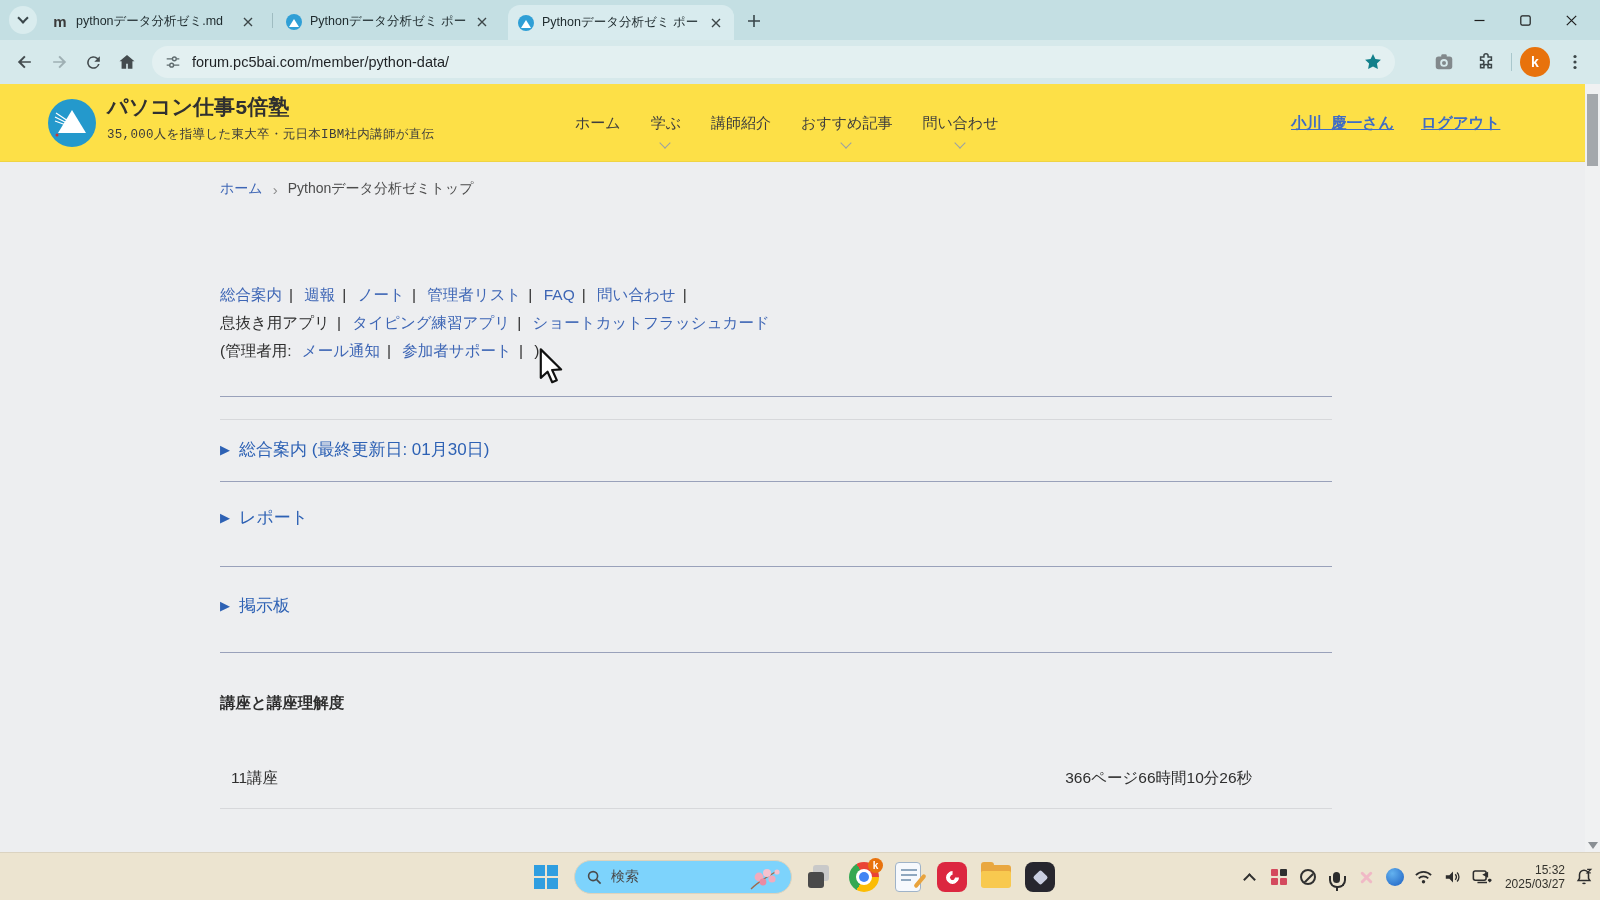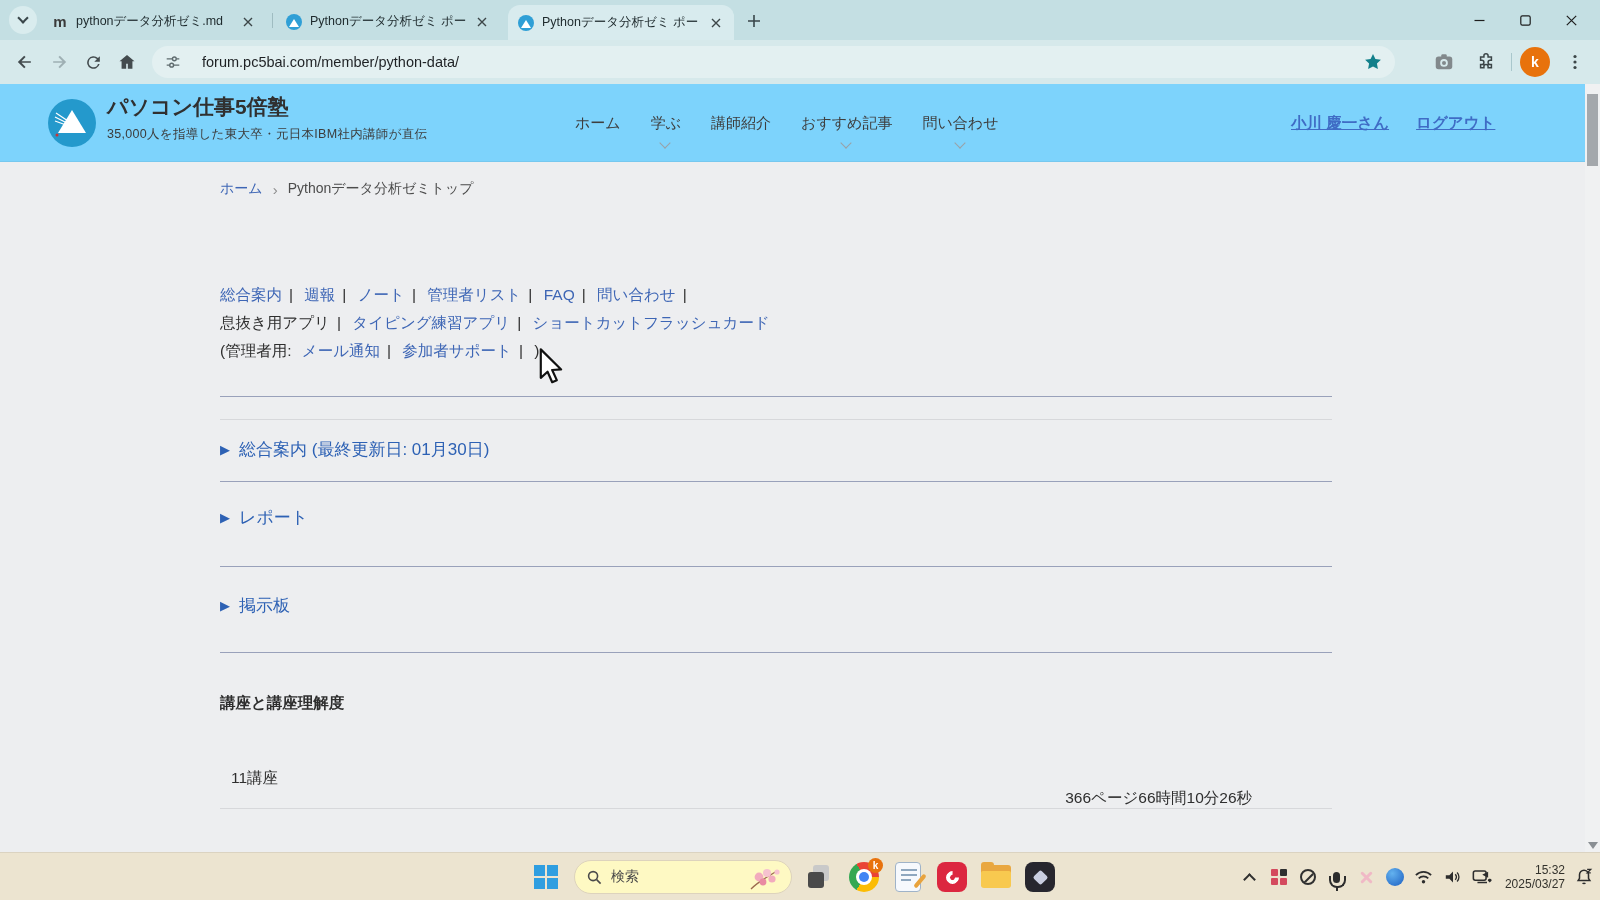--- a/index.html
+++ b/index.html
@@ -31,30 +31,30 @@
                 align-items:center; justify-content:center; }
   .win-controls { position:absolute; right:6px; top:0; height:40px; display:flex; }
   .win-btn { width:46px; height:40px; display:flex; align-items:center; justify-content:center; }
 
   
   .toolbar { position:absolute; top:40px; left:0; width:1600px; height:44px; background:#d6e9eb;
              display:flex; align-items:center; }
   .nav-btn { width:34px; height:34px; display:flex; align-items:center; justify-content:center; flex:none; }
   .omnibox { position:absolute; left:152px; top:6px; width:1243px; height:32px; border-radius:16px;
              background:#e3f0f1; display:flex; align-items:center; padding:0 12px; }
-  .url-text { font-size:14.5px; color:#1e2124; margin-left:20px; flex:1; }
+  .url-text { font-size:14.5px; color:#1e2124; margin-left:10px; flex:1; }
   .toolbar-right { position:absolute; right:8px; top:0; height:44px; display:flex; align-items:center; gap:8px; }
   .tb-divider { width:1px; height:18px; background:#a9c7cc; }
   .avatar { width:30px; height:30px; border-radius:50%; background:#e8720c; color:#fff; font-size:14px;
             font-weight:bold; display:flex; align-items:center; justify-content:center; }
 
   
   .page { position:absolute; top:84px; left:0; width:1600px; height:768px; background:#edeef0; overflow:hidden; }
-  .site-header { position:absolute; top:0; left:0; width:1600px; height:78px; background:#7dd3fc;
-                 border-bottom:1px solid rgba(0,0,0,0.05); }
+  .site-header { position:absolute; top:0; left:0; width:1600px; height:78px; background:#fde047;
+                 border-bottom:1px solid rgba(0,0,0,0.05);font-family:Liberation Mono, monospace; }
   .logo { position:absolute; left:48px; top:15px; width:48px; height:48px; border-radius:50%; background:#2499cc; }
   .site-name { position:absolute; left:107px; top:9px; font-size:21px; font-weight:bold; color:#303030; }
   .tagline { position:absolute; left:107px; top:42px; font-size:12.5px; color:#3c3c3c; letter-spacing:.3px; }
   .main-nav { position:absolute; left:575px; top:0; height:78px; display:flex; gap:30px; }
   .nav-item { position:relative; height:78px; display:flex; align-items:center; font-size:15px; color:#3e3e3e; }
   .nav-chev { position:absolute; bottom:15px; left:50%; margin-left:-5px; width:8px; height:8px;
               border-right:1.6px solid #9aa0a6; border-bottom:1.6px solid #9aa0a6; transform:rotate(45deg); }
   .user-links { position:absolute; left:1291px; top:0; height:78px; display:flex; align-items:center; gap:27px; }
   .user-links span { color:#3f6cc5; font-size:15.5px; text-decoration:underline; font-weight:bold; }
 
@@ -90,21 +90,21 @@
 
   
   .cursor { position:absolute; left:536px; top:264px; }
 
   
   .taskbar { position:absolute; bottom:0; left:0; width:1600px; height:48px; background:#ece4d0;
              border-top:1px solid rgba(0,0,0,0.07); }
   .tb-center { position:absolute; left:530px; top:0; height:48px; display:flex; align-items:center; gap:12px; }
   .start-logo { width:25px; height:25px; display:grid; grid-template-columns:11px 11px; gap:2px; }
   .start-logo span { width:11px; height:11px; background:#2f9ee0; }
-  .search-pill { width:218px; height:34px; border-radius:17px; background:#fef9c3; border:1px solid #ddd3bd;
+  .search-pill { width:218px; height:34px; border-radius:17px; background:#7dd3fc; border:1px solid #ddd3bd;
                  display:flex; align-items:center; padding:0 12px; position:relative; }
   .search-label { font-size:14px; color:#4a4a4a; margin-left:9px; }
   .tb-icon { width:32px; height:32px; display:flex; align-items:center; justify-content:center; position:relative; }
 
   .taskview-back { position:absolute; left:9px; top:4px; width:16px; height:16px; background:#c9c9c9; border-radius:3px; }
   .taskview-front { position:absolute; left:4px; top:11px; width:16px; height:16px; background:#4a4a4a; border-radius:3px; }
 
   .chrome-ball { width:30px; height:30px; border-radius:50%;
       background:conic-gradient(from -30deg,#ea4335 0 120deg,#fbbc04 120deg 240deg,#34a853 240deg 360deg);
       position:relative; }
@@ -372,21 +372,21 @@
     <div class="hr dark" style="top:482px;"></div>
 
     <div class="section-head" style="top:510px;">
       <span class="section-marker">▶</span>
       <span>掲示板</span>
     </div>
     <div class="hr dark" style="top:568px;"></div>
 
     <div class="courses-heading" style="top:609px;">講座と講座理解度</div>
     <div class="course-count" style="top:684px;">11講座</div>
-    <div class="course-total" style="top:704px;">366ページ66時間10分26秒</div>
+    <div class="course-total" style="top:684px;">366ページ66時間10分26秒</div>
     <div class="hr light" style="top:724px;"></div>
 
     <div class="scrollbar">
       <div class="scroll-thumb"></div>
       <div class="scroll-down-arrow"></div>
     </div>
 
     <div class="cursor">
       <svg width="34" height="38" viewBox="0 0 24 28">
         <path d="M3 1 L3 22 L8 17.5 L11.4 25.2 L14.8 23.7 L11.4 16.2 L18 15.8 Z" fill="#ffffff" stroke="#111" stroke-width="1.6" stroke-linejoin="round"></path>

